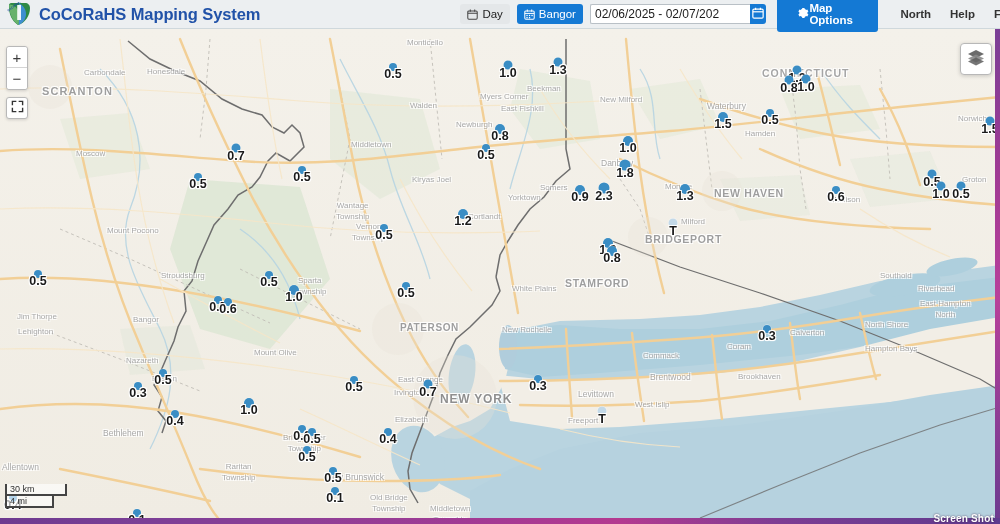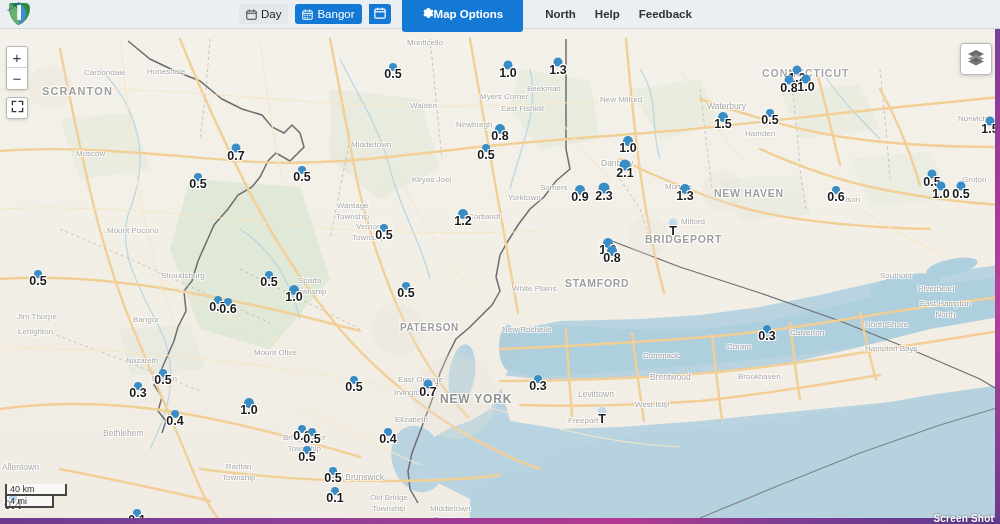--- a/index.html
+++ b/index.html
@@ -269,20 +269,21 @@
     <div id="brand">
       <span class="logo">
         <svg width="26" height="24" viewBox="0 0 26 24">
           <path d="M3 3 C3 1.5 4.5 1 6 1 L19 1 C22 1 24 3 24 6 C24 14 19 21 12 23 C6 19 2.5 12 3 3 Z" fill="#2f8a46"></path>
           <path d="M13 1.2 C17 3 20 7 20 12 C20 17 17 21 12.6 23 C12.3 15 12.6 7 13 1.2 Z" fill="#3f8fd0"></path>
           <path d="M3.2 2.6 C8 3 12 6 13 12 C13.4 16 12.9 20 12.4 23 C6.6 19.2 2.8 11.6 3.2 2.6 Z" fill="#6cb46f" opacity=".95"></path>
           <path d="M11.2 3 L15 3 L15 18 L11.2 18 Z" fill="#ffffff" opacity=".92"></path>
           <text x="1.5" y="7" font-size="3.3" fill="#1d4fa0" font-family="Liberation Sans, sans-serif" font-weight="bold" transform="rotate(-38 6 7)">CoCoRaHS</text>
         </svg>
       </span>
+      <span id="brand-title">CoCoRaHS Mapping System</span>
     </div>
 
     <div id="toolbar">
 
       <div class="btn btn-light">
         <span class="ic">
           <svg width="11" height="11" viewBox="0 0 14 14">
             <rect x="1" y="2.4" width="12" height="10.6" rx="1.4" fill="none" stroke="#444" stroke-width="1.3"></rect>
             <line x1="1" y1="5.4" x2="13" y2="5.4" stroke="#444" stroke-width="1.3"></line>
             <line x1="4.2" y1="0.7" x2="4.2" y2="3.4" stroke="#444" stroke-width="1.3"></line>
@@ -302,20 +303,21 @@
             <rect x="3" y="7.4" width="1.7" height="1.7" fill="#fff"></rect>
             <rect x="6.2" y="7.4" width="1.7" height="1.7" fill="#fff"></rect>
             <rect x="9.4" y="7.4" width="1.7" height="1.7" fill="#fff"></rect>
             <rect x="3" y="10.2" width="1.7" height="1.7" fill="#fff"></rect>
             <rect x="6.2" y="10.2" width="1.7" height="1.7" fill="#fff"></rect>
           </svg>
         </span>
         <span>Bangor</span>
       </div>
 
+      <input id="date-range-input" type="text" value="02/06/2025 - 02/07/202" style="">
 
       <div id="date-picker-button">
         <span>
           <svg width="12" height="12" viewBox="0 0 14 14">
             <rect x="1" y="2.4" width="12" height="10.6" rx="1.4" fill="none" stroke="#fff" stroke-width="1.4"></rect>
             <line x1="1" y1="5.6" x2="13" y2="5.6" stroke="#fff" stroke-width="1.4"></line>
             <line x1="4.2" y1="0.8" x2="4.2" y2="3.4" stroke="#fff" stroke-width="1.4"></line>
             <line x1="9.8" y1="0.8" x2="9.8" y2="3.4" stroke="#fff" stroke-width="1.4"></line>
           </svg>
         </span>
@@ -591,21 +593,21 @@
         <div class="station" style="left: 302px; top: 141px; width: 8px; height: 8px;">
           <div class="dot" style="width: 8px; height: 8px; background: rgb(58, 141, 196);"></div>
           <div class="lbl" style="top: 5px;">0.5</div>
         </div>
         <div class="station" style="left: 628px; top: 112px; width: 10px; height: 10px;">
           <div class="dot" style="width: 10px; height: 10px; background: rgb(58, 141, 196);"></div>
           <div class="lbl" style="top: 6px;">1.0</div>
         </div>
         <div class="station" style="left: 625px; top: 136px; width: 11px; height: 11px;">
           <div class="dot" style="width: 11px; height: 11px; background: rgb(58, 141, 196);"></div>
-          <div class="lbl" style="top: 6.5px;">2.1</div>
+          <div class="lbl" style="top: 6.5px;">1.8</div>
         </div>
         <div class="station" style="left: 580px; top: 161px; width: 10px; height: 10px;">
           <div class="dot" style="width: 10px; height: 10px; background: rgb(58, 141, 196);"></div>
           <div class="lbl" style="top: 6px;">0.9</div>
         </div>
         <div class="station" style="left: 604px; top: 159px; width: 11px; height: 11px;">
           <div class="dot" style="width: 11px; height: 11px; background: rgb(58, 141, 196);"></div>
           <div class="lbl" style="top: 6.5px; text-align: right;">2.3</div>
         </div>
         <div class="station" style="left: 685px; top: 160px; width: 10px; height: 10px;">
@@ -771,21 +773,21 @@
       <span>
         <svg width="20" height="20" viewBox="0 0 20 20">
           <polygon points="10,3 18,7 10,11 2,7" fill="#6b6b6b"></polygon>
           <polygon points="10,7.6 18,11.6 10,15.6 2,11.6" fill="#8a8a8a" opacity=".9"></polygon>
           <polygon points="10,10.4 18,14.4 10,18.4 2,14.4" fill="#5e5e5e" opacity=".85"></polygon>
         </svg>
       </span>
     </div>
 
     <div id="scale-bar">
-      <div id="scale-km">40 km</div>
+      <div id="scale-km">30 km</div>
       <div id="scale-mi">4 mi</div>
     </div>
 
   </div>
 
   <div id="right-edge-strip"></div>
   <div id="bottom-chrome"></div>
   <div id="screenshot-watermark">Screen Shot</div>
 </div>
 

